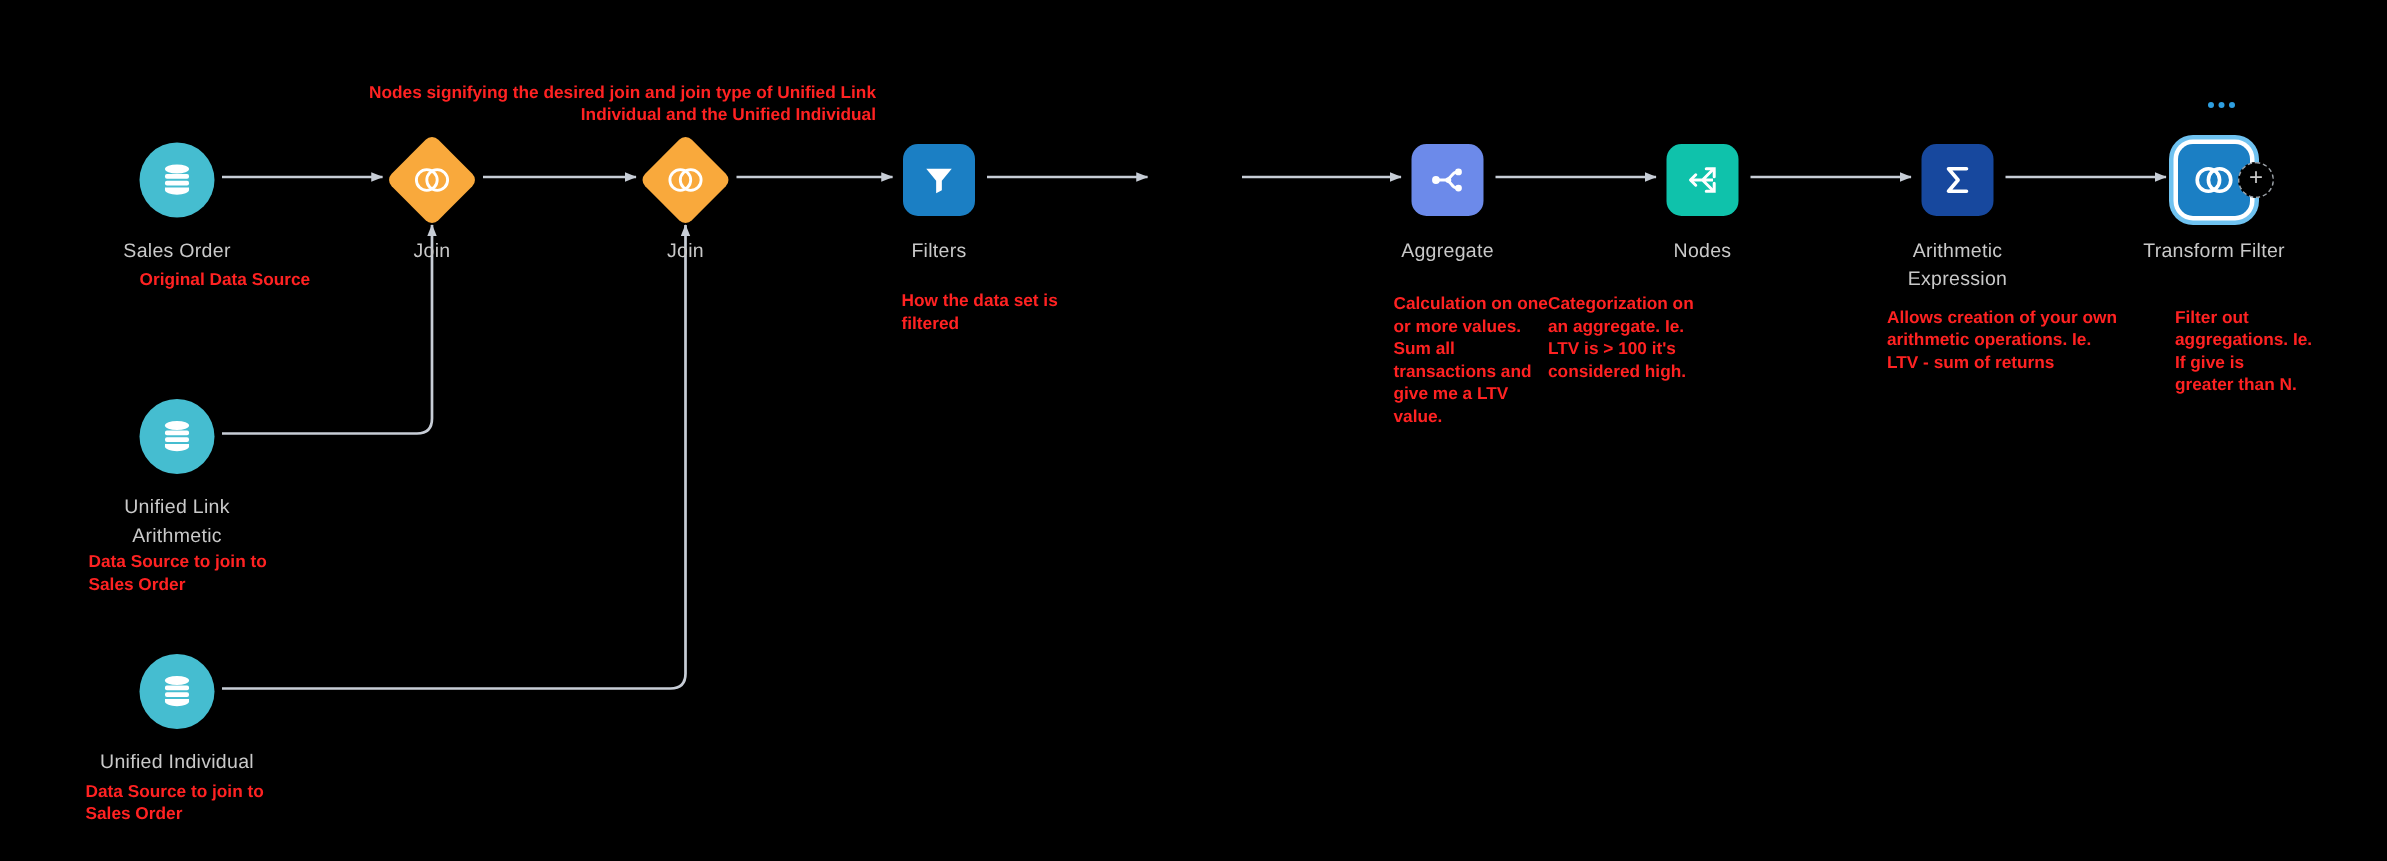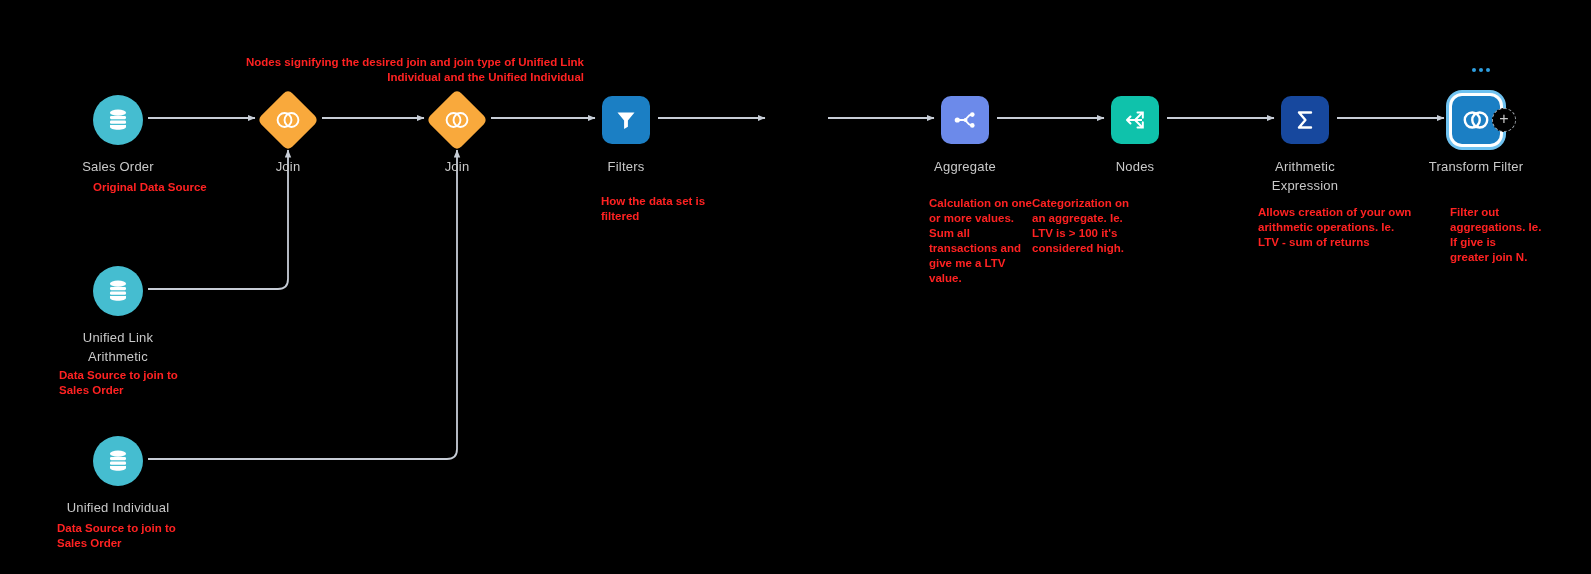--- a/index.html
+++ b/index.html
@@ -328,16 +328,16 @@
           <span></span>
       </div>
       <div class="plus-btn" style="left:44px; top:16px;">+</div>
     </div>
     <div class="node-label">Transform Filter</div>
   </div>
   <div class="note" style="left:1434px; top:205px; width:120px;margin-left:16px;">
     <div>Filter out</div>
     <div>aggregations. Ie.</div>
     <div>If give is</div>
-    <div>greater join N.</div>
+    <div>greater than N.</div>
   </div>
 
 </div>
 
 </body></html>

